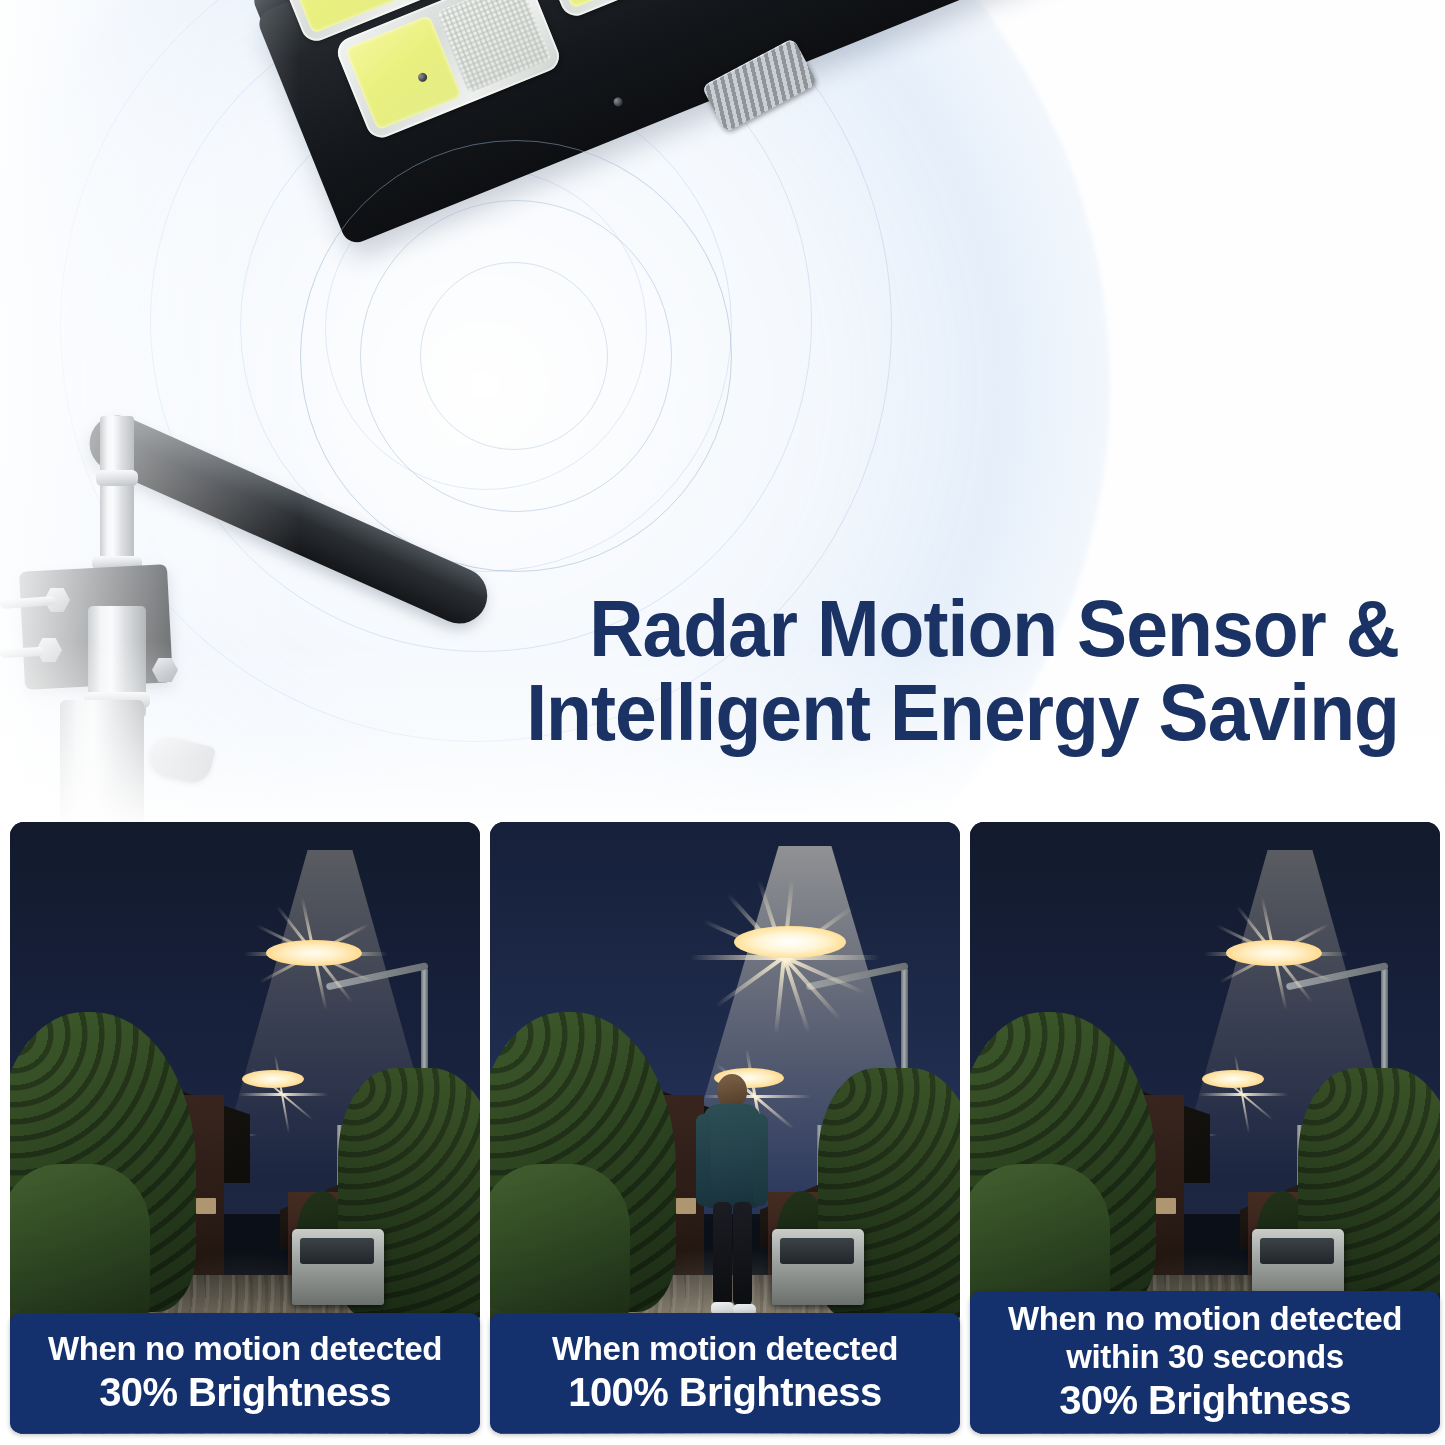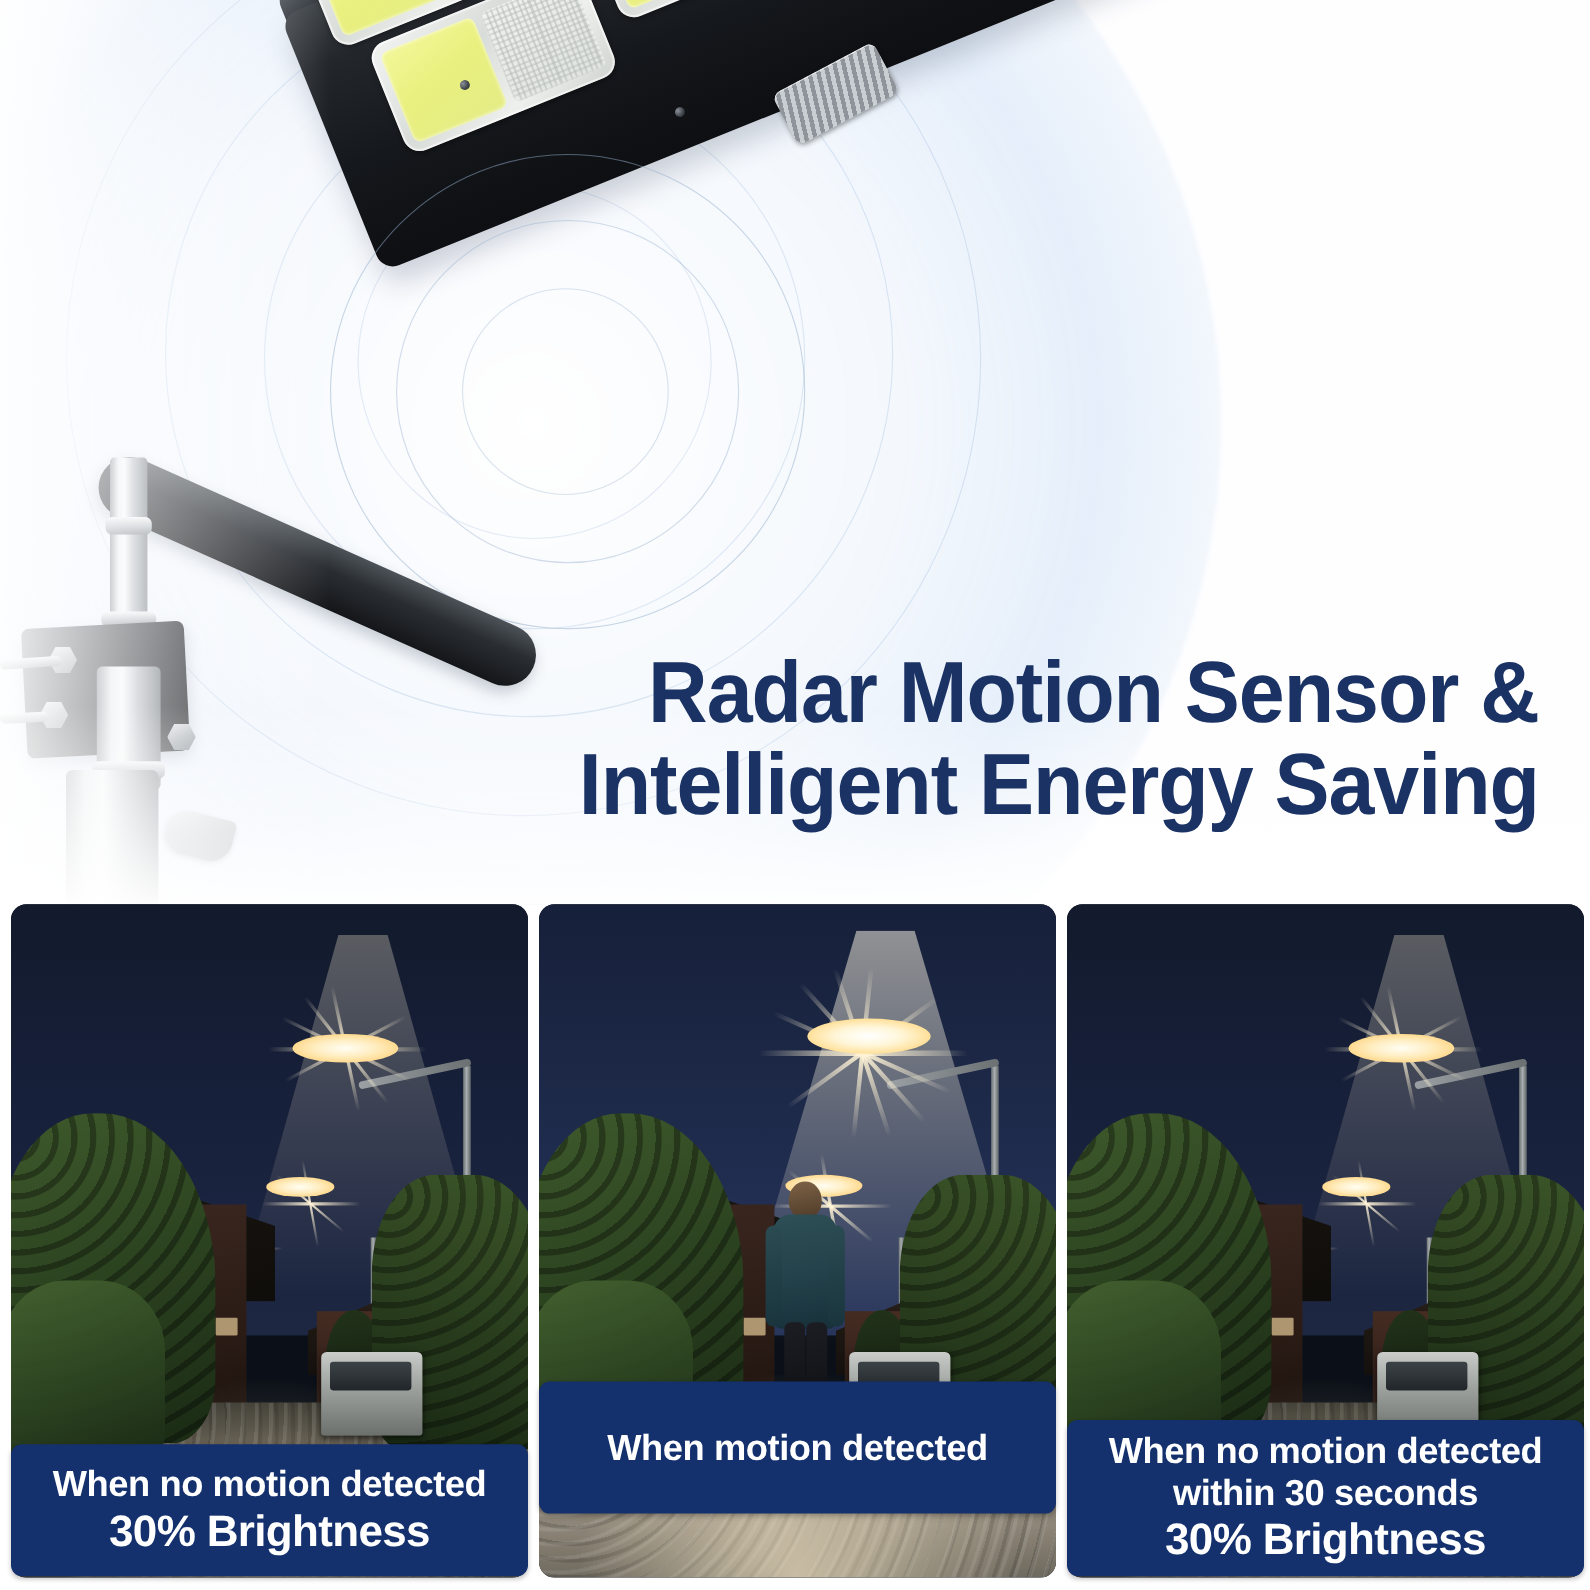--- a/index.html
+++ b/index.html
@@ -204,21 +204,21 @@
     position:absolute;border-radius:10px;
     background:#14306d;color:#ffffff;text-align:center;
     box-shadow:0 2px 5px rgba(0,0,0,.25);
     display:flex;flex-direction:column;justify-content:center;
     font-family:"Liberation Sans", sans-serif;
   }
   .caption .c-top{font-weight:700;font-size:33px;line-height:1.16;letter-spacing:-.4px;}
   .caption .c-mid{font-weight:700;font-size:33px;line-height:1.16;letter-spacing:-.4px;}
   .caption .c-big{font-weight:700;font-size:40px;line-height:1.18;letter-spacing:-.6px;}
   .cap1{left:10px;top:1313px;width:470px;height:120px;}
-  .cap2{left:490px;top:1256px;width:470px;height:120px;}
+  .cap2{left:490px;top:1313px;width:470px;height:120px;}
   .cap3{left:970px;top:1291px;width:470px;height:142px;}
 </style>
 </head>
 <body>
 
 <div id="stage">
 
   <div class="hero">
     <div class="hero-wash"></div>
 
@@ -488,20 +488,21 @@
     </div>
   </div>
 
   <div class="caption cap1">
     <span class="c-top">When no motion detected</span>
     <span class="c-big">30% Brightness</span>
   </div>
 
   <div class="caption cap2">
     <span class="c-top">When motion detected</span>
+    <span class="c-big">100% Brightness</span>
   </div>
 
   <div class="caption cap3">
     <span class="c-top">When no motion detected</span>
     <span class="c-mid">within 30 seconds</span>
     <span class="c-big">30% Brightness</span>
   </div>
 
 </div>
 

